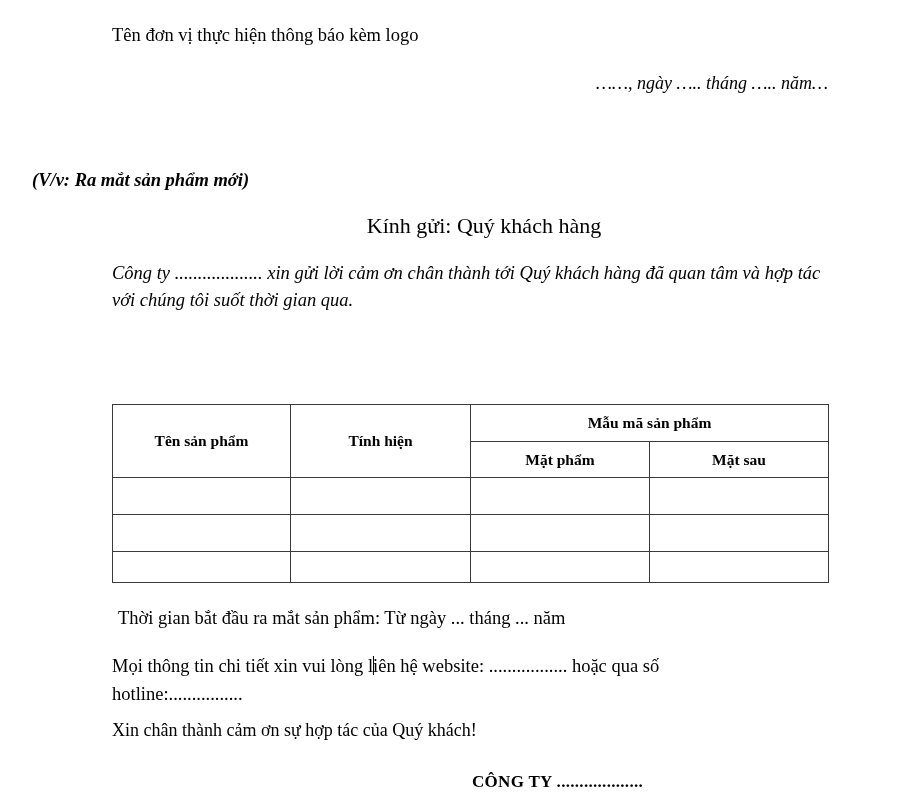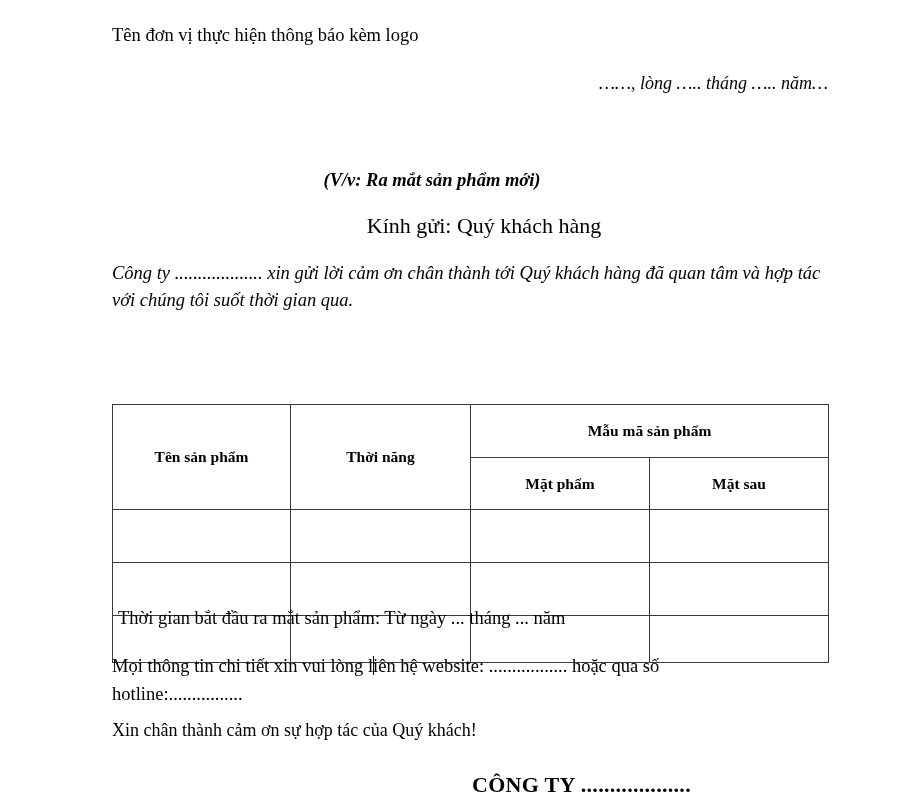--- a/index.html
+++ b/index.html
@@ -57,21 +57,21 @@
     text-align: center;
     font-weight: bold;
     font-size: 21px;
     letter-spacing: 0.4px;
   }
 
   .doc-subtitle {
     left: 0;
     top: 167px;
     width: 800px;
-    text-align: center;
+    text-align: left;
     font-style: italic;
     font-weight: bold;
     font-size: 18.5px;
   }
 
   .recipient {
     left: 0;
     top: 213px;
     width: 904px;
     text-align: center;
@@ -118,21 +118,21 @@
     line-height: 27px;
   }
 
   .signature {
     position: absolute;
     left: 440px;
     top: 772px;
     width: 360px;
     text-align: left;
     font-weight: bold;
-    font-size: 22px;
+    font-size: 17px;
     letter-spacing: 0.3px;
   }
 
   
   .caret {
     display: inline-block;
     width: 1px;
     height: 19px;
     background: #000;
     vertical-align: -3px;
@@ -145,21 +145,21 @@
     left: 80px;
     top: 404px;
     width: 716px;
     border-collapse: collapse;
     table-layout: fixed;
     font-size: 15.5px;
   }
   .product-table th,
   .product-table td {
     border: 1.4px solid #3a3a3a;
-    padding: 8px;
+    padding: 0;
     margin: 0;
   }
   .product-table th {
     font-weight: bold;
     text-align: center;
     vertical-align: middle;
     font-family: "Liberation Serif", "DejaVu Serif", serif;
   }
   .col-name  { width: 178px; }
   .col-feat  { width: 180px; }
@@ -173,41 +173,41 @@
   .product-table tbody td { height: 36px; }
   .product-table tbody tr:last-child td { height: 30px; }
 </style>
 </head>
 <body>
 
 <div class="page">
 
   <div class="line org-line">Tên đơn vị thực hiện thông báo kèm logo</div>
 
-  <div class="line date-line">……, lòng ….. tháng ….. năm…</div>
+  <div class="line date-line">……, ngày ….. tháng ….. năm…</div>
 
 
   <div class="line doc-subtitle">(V/v: Ra mắt sản phẩm mới)</div>
 
   <div class="line recipient">Kính gửi: Quý khách hàng</div>
 
   <div class="para para-1">Công ty ................... xin gửi lời cảm ơn chân thành tới Quý khách hàng đã quan tâm và hợp tác với chúng tôi suốt thời gian qua.</div>
 
 
   <table class="product-table">
     <colgroup>
       <col class="col-name">
       <col class="col-feat">
       <col class="col-front">
       <col class="col-back">
     </colgroup>
     <thead>
       <tr>
         <th class="th-tall" rowspan="2">Tên sản phẩm</th>
-        <th class="th-tall" rowspan="2">Thời năng</th>
+        <th class="th-tall" rowspan="2">Tính hiện</th>
         <th class="th-group" colspan="2">Mẫu mã sản phẩm</th>
       </tr>
       <tr>
         <th class="th-sub">Mặt phẩm</th>
         <th class="th-sub">Mặt sau</th>
       </tr>
     </thead>
     <tbody>
       <tr>
         <td></td>

